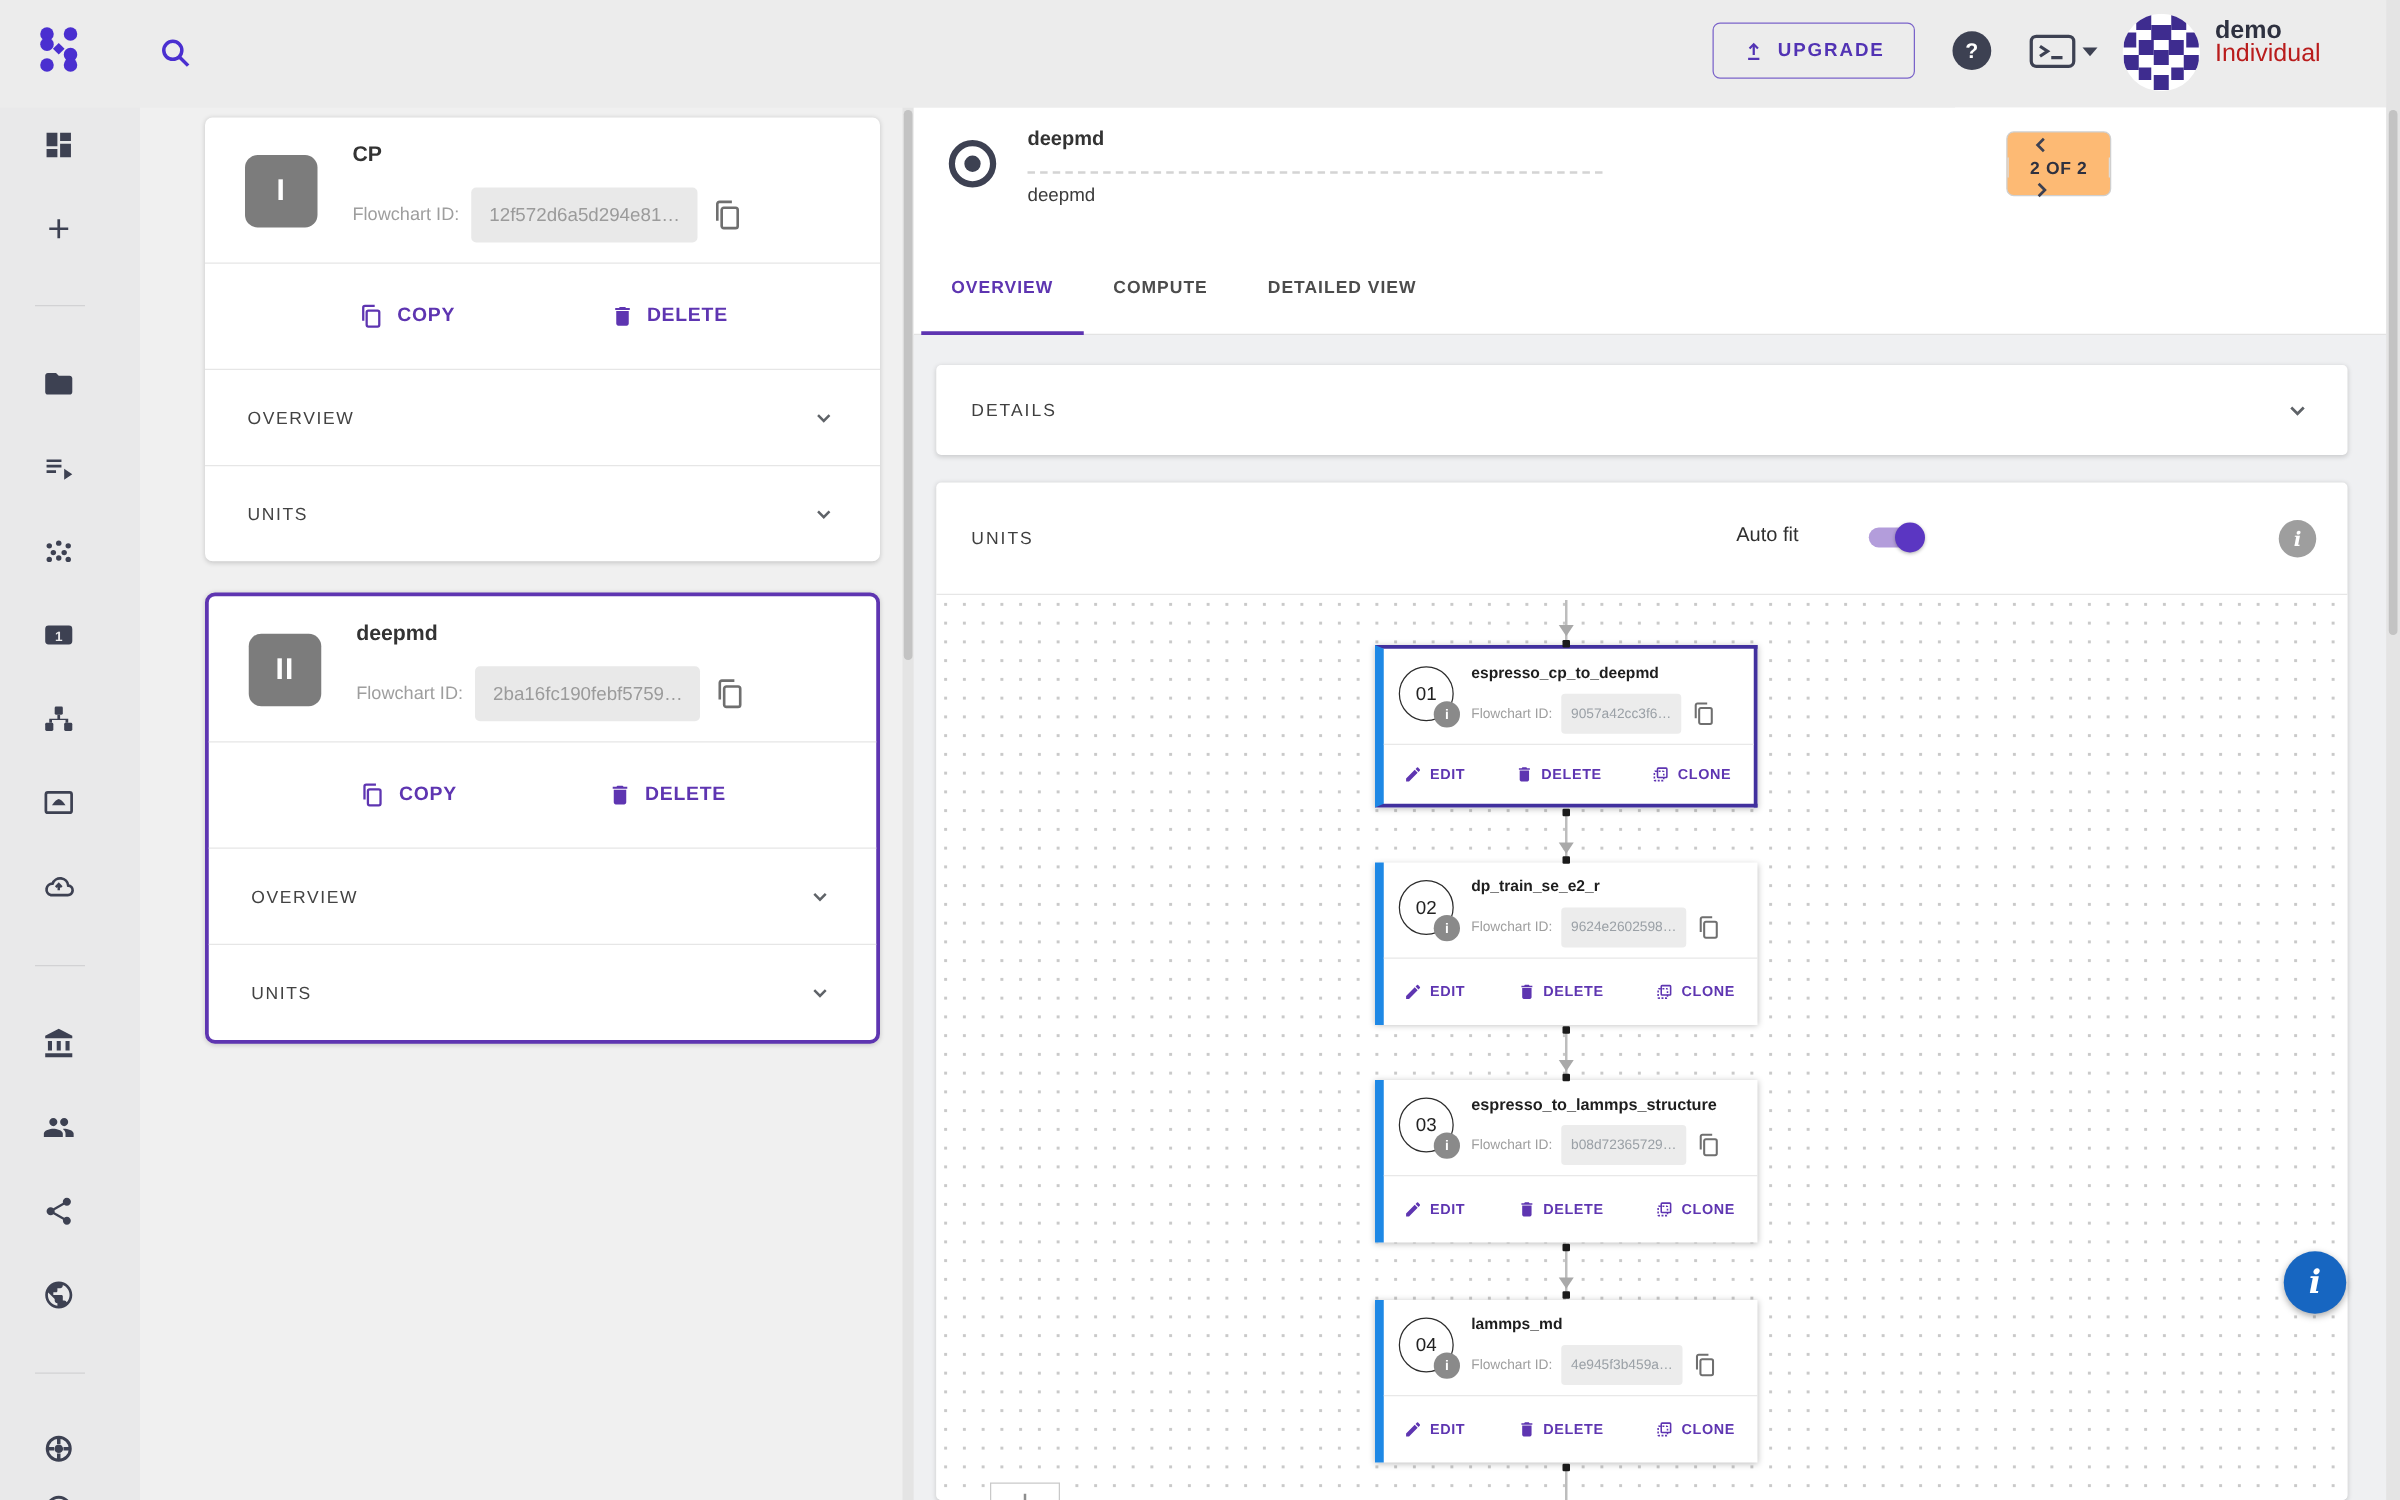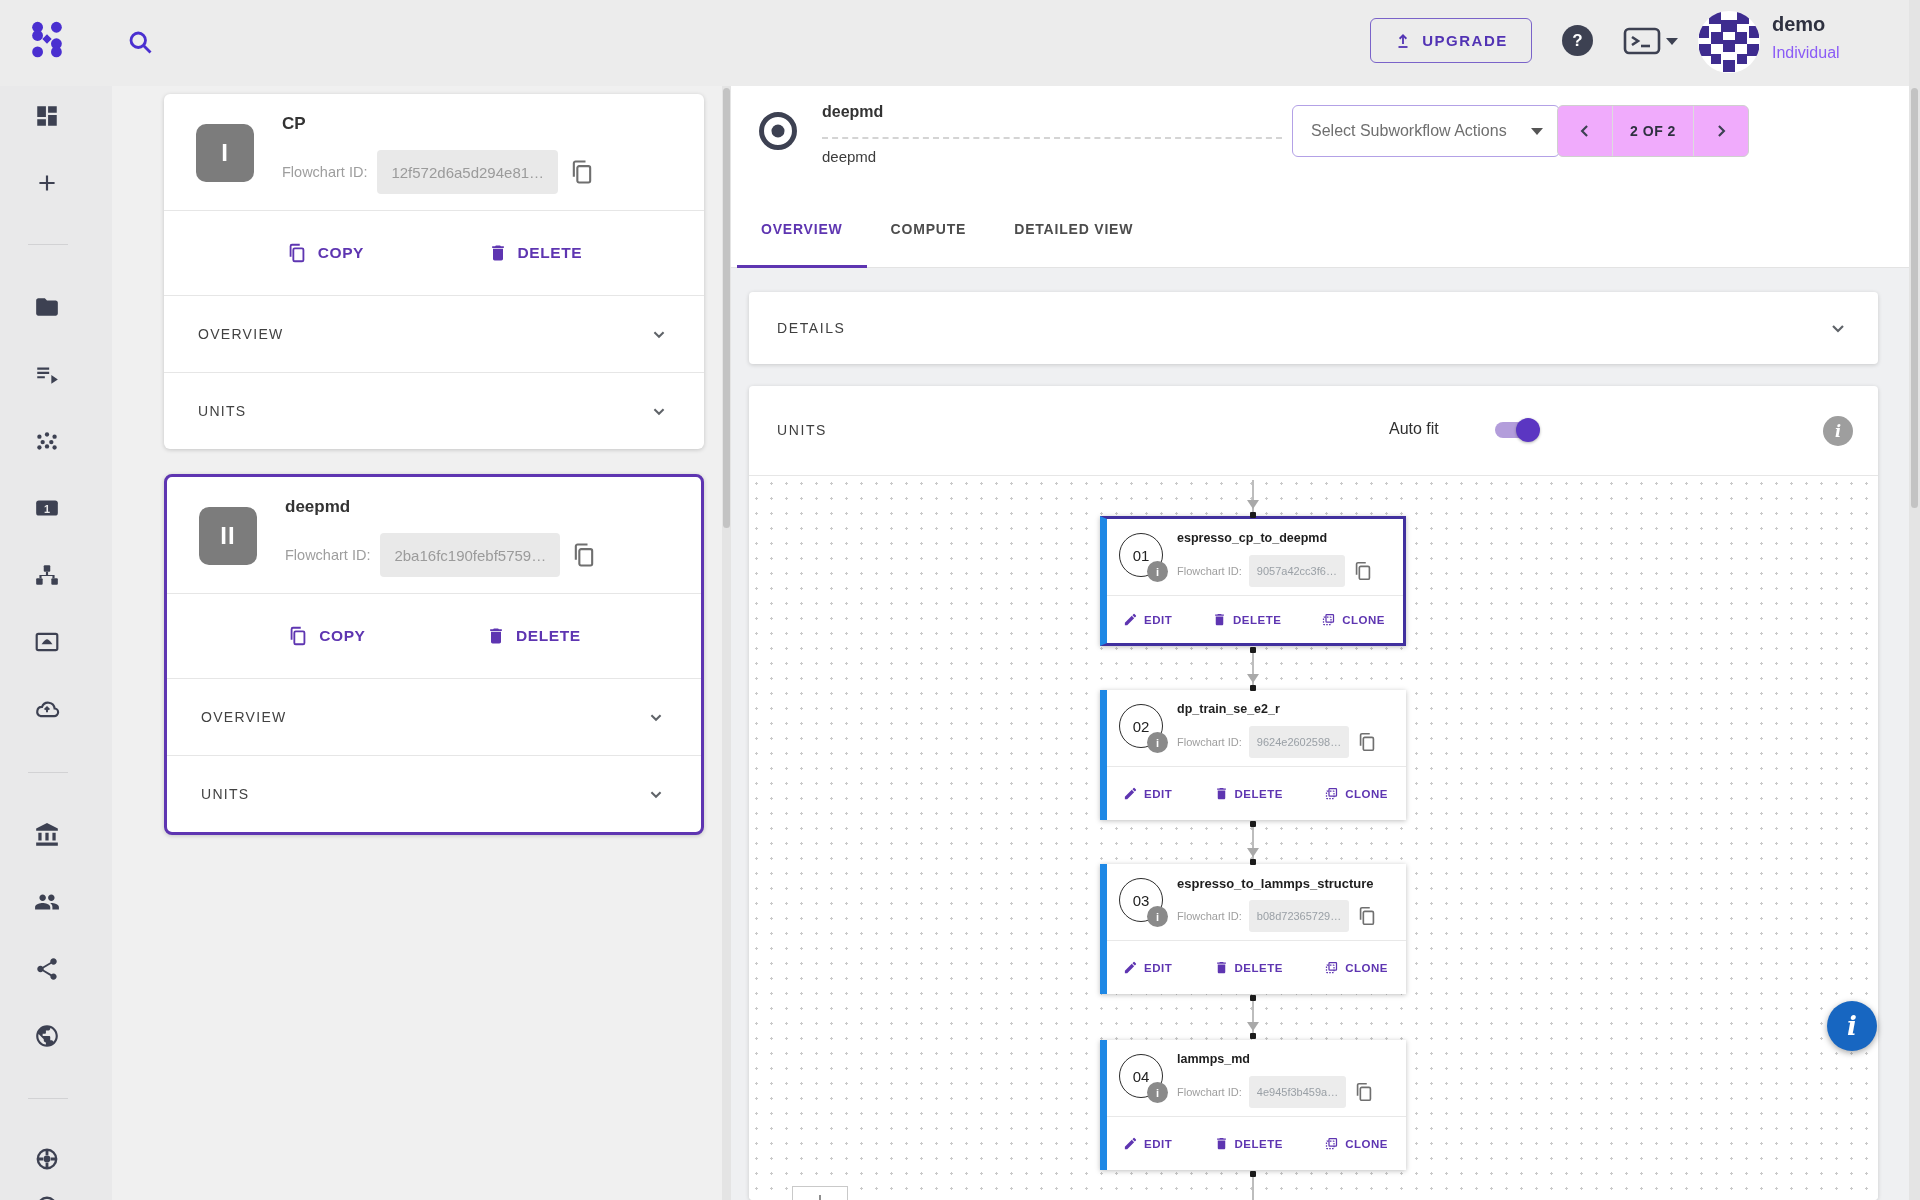--- a/index.html
+++ b/index.html
@@ -10,21 +10,21 @@
 
   
   #topbar { position:absolute; left:0; top:0; width:1564px; height:86px; background:#ececec; z-index:30; }
   .upgrade-btn { position:absolute; left:1370px; top:18px; width:162px; height:45px; border:1px solid #7a63c9; border-radius:6px;
     color:#5233b4; font-size:15px; font-weight:bold; letter-spacing:1.5px; display:flex; align-items:center; justify-content:center; gap:10px; background:transparent; cursor:pointer; }
   .help-circle { position:absolute; left:1562px; top:25px; width:31px; height:31px; border-radius:50%; background:#3d4152; color:#fff;
     display:flex; align-items:center; justify-content:center; font-size:17px; font-weight:bold; }
   .term-wrap { position:absolute; left:1623px; top:26px; width:70px; height:30px; display:flex; align-items:center; gap:5px; color:#3d4152; }
   .avatar { position:absolute; left:1698px; top:11px; width:62px; height:62px; }
   .user-name { position:absolute; left:1772px; top:13px; font-size:20px; font-weight:bold; color:#2e3140; }
-  .user-role { position:absolute; left:1772px; top:44px; font-size:16px; color:#8b5cf6; }
+  .user-role { position:absolute; left:1772px; top:32px; font-size:20px; color:#b91c1c; }
 
   
   #rail { position:absolute; left:0; top:86px; width:112px; height:1114px; background:#e9e9ea; }
   .rail-icon { position:absolute; left:34px; width:26px; height:26px; color:#3d4152; }
   .rail-div { position:absolute; left:28px; width:40px; height:1px; background:#d2d2d4; }
 
   
   #leftpanel { position:absolute; left:112px; top:86px; width:619px; height:1114px; background:#f0f0f0; }
   .lscroll { position:absolute; left:722px; top:86px; width:9px; height:1114px; background:#e4e4e4; }
   .lscroll .thumb { position:absolute; left:1px; top:2px; width:7px; height:440px; background:#c3c3c3; border-radius:4px; }
@@ -51,21 +51,21 @@
   
   #rpanel-bg { position:absolute; left:731px; top:86px; width:1178px; height:1114px; background:#eff0f2; }
   #rhead { position:absolute; left:731px; top:86px; width:1178px; height:182px; background:#fff; border-bottom:1px solid #e3e3e3; }
   .radio-ic { position:absolute; left:24px; top:22px; color:#3d4152; }
   .sw-title { position:absolute; left:91px; top:17px; font-size:16px; color:#333; font-weight:bold; }
   .sw-dash { position:absolute; left:91px; top:51px; width:460px; border-top:2px dashed #d4d4d4; }
   .sw-sub { position:absolute; left:91px; top:62px; font-size:15px; color:#3c3c3c; }
   .sw-select { position:absolute; left:561px; top:19px; width:268px; height:52px; border:1px solid #b3a1e6; border-radius:6px; background:#fff;
     display:flex; align-items:center; justify-content:space-between; padding:0 16px 0 18px; font-size:16px; color:#6f6f6f; cursor:pointer; }
   .caret { width:0; height:0; border-left:6px solid transparent; border-right:6px solid transparent; border-top:7px solid #555; }
-  .pager { position:absolute; left:826px; top:19px; height:52px; border:1px solid #cfcfcf; border-radius:6px; background:#f0abfc; display:flex; align-items:stretch; }
+  .pager { position:absolute; left:874px; top:19px; height:52px; border:1px solid #cfcfcf; border-radius:6px; background:#fdba74; display:flex; align-items:stretch;flex-direction:column; }
   .pager > div { display:flex; align-items:center; justify-content:center; }
   .pg-prev, .pg-next { width:54px; color:#3d4152; cursor:pointer; }
   .pg-label { width:82px; border-left:1px solid #dcdcdc; border-right:1px solid #dcdcdc; font-size:14px; font-weight:bold; color:#2e3140; letter-spacing:.5px; }
 
   .tabs { position:absolute; left:6px; top:104px; height:78px; display:flex; align-items:center; }
   .tab { padding:0 24px; font-size:14px; letter-spacing:.8px; color:#4c4c4c; font-weight:bold; height:100%; display:flex; align-items:center; position:relative; cursor:pointer; }
   .tab.active { color:#5e35b1; }
   .tab.active::after { content:""; position:absolute; left:0; right:0; bottom:0; height:3px; background:#5e35b1; }
 
   .card { position:absolute; background:#fff; border-radius:4px; box-shadow:0 1px 4px rgba(0,0,0,.16); }
@@ -405,24 +405,20 @@
   <span class="radio-ic">
     <svg width="46" height="46" viewBox="0 0 24 24" fill="none" stroke="currentColor" stroke-width="2.6">
         <circle cx="12" cy="12" r="8.6"></circle>
         <circle cx="12" cy="12" r="3.4" fill="currentColor" stroke="none"></circle>
       </svg>
   </span>
   <div class="sw-title">deepmd</div>
   <div class="sw-dash"></div>
   <div class="sw-sub">deepmd</div>
 
-  <div class="sw-select">
-    <span>Select Subworkflow Actions</span>
-    <span class="caret"></span>
-  </div>
 
   <div class="pager">
     <div class="pg-prev">
       <svg width="20" height="20" viewBox="0 0 24 24" fill="none" stroke="currentColor" stroke-width="2.6">
           <path d="M14.5 6 L8.5 12 L14.5 18"></path>
         </svg>
     </div>
     <div class="pg-label">2 OF 2</div>
     <div class="pg-next">
       <svg width="20" height="20" viewBox="0 0 24 24" fill="none" stroke="currentColor" stroke-width="2.6">

